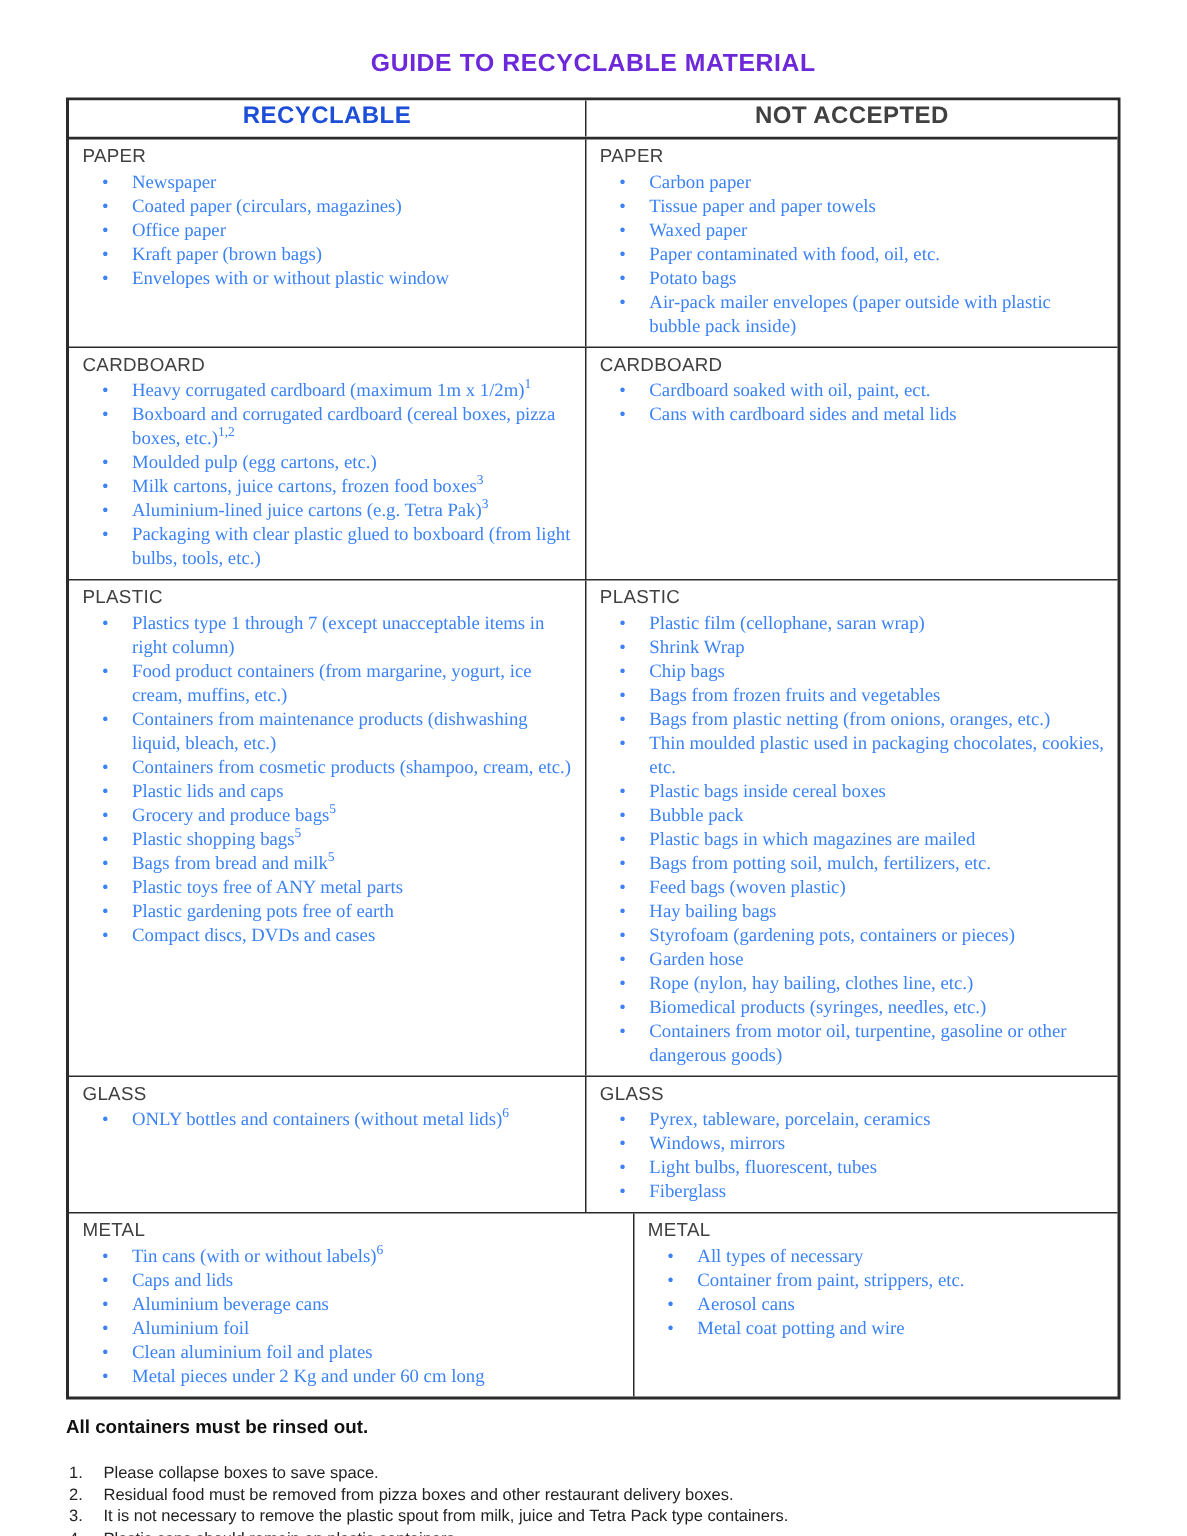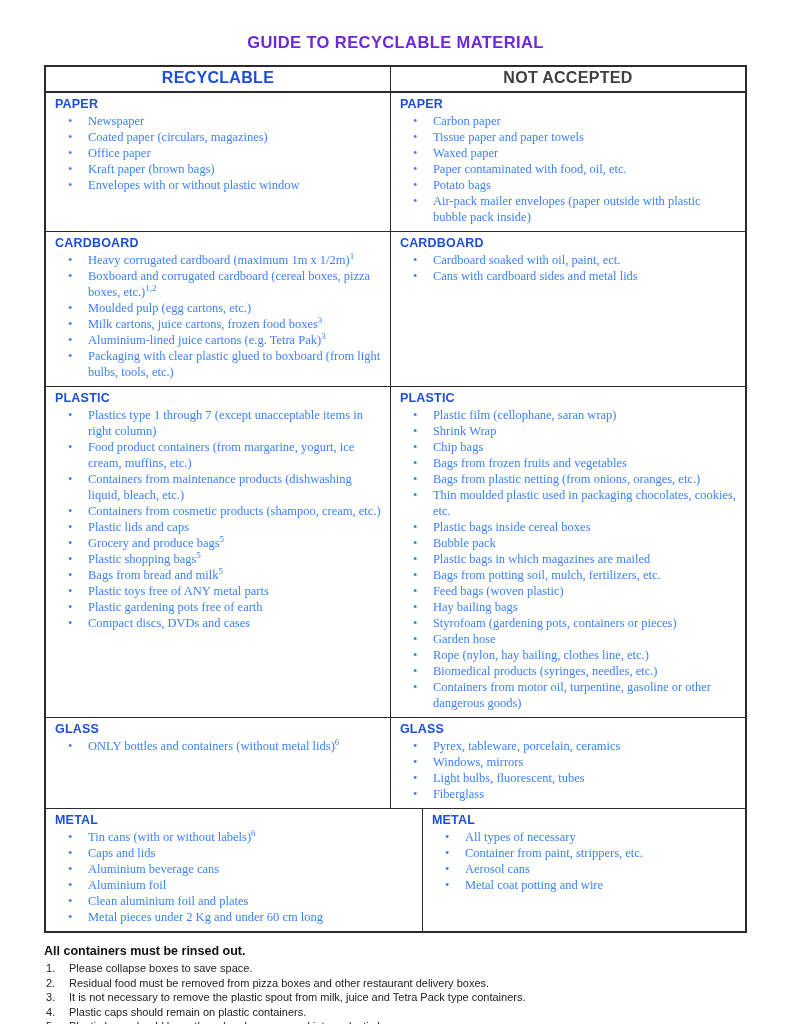--- a/index.html
+++ b/index.html
@@ -18,36 +18,36 @@
   .hrow { border-bottom: 2px solid #2b2b2b; }
   .hcell {
     text-align: center; font-weight: bold; font-size: 16px;
     padding: 2px 0 4px 0; letter-spacing: 0.3px; background: #fff;
   }
   .hcell + .hcell { border-left: 1.5px solid #2b2b2b; }
   .brow { border-bottom: 1.5px solid #2b2b2b; }
   .brow:last-child { border-bottom: none; gap: 32px; }
   .cell { padding: 4px 8px 6px 9px; box-sizing: border-box; }
   .cell + .cell { border-left: 1.5px solid #2b2b2b; }
-  .cat { font-weight: bold; font-size: 12.5px; letter-spacing: 0.2px; color: #1d4ed8; }
+  .cat { font-weight: normal; font-size: 12.5px; letter-spacing: 0.2px; color: #404040; }
   .cell ul {
     list-style: none; margin: 2px 0 0 0; padding: 0;
     font-family: "Liberation Serif", serif; font-size: 12.5px;
     line-height: 16px; color: #3b82f6;
   }
   .cell li { position: relative; padding-left: 33px; }
   .cell li::before { content: "\2022"; position: absolute; left: 13px; top: 0; }
   sup { font-size: 9px; line-height: 0; vertical-align: super; }
   .row-paper    { min-height: 119px; }
   .row-cardboard{ min-height: 142px; }
   .row-plastic  { min-height: 302px; }
   .row-glass    { min-height: 81px; }
   .row-metal    { min-height: 115px; }
   .notes { margin-top: 11px; }
-  .notes-heading { font-weight: bold; font-size: 12.5px; margin-bottom: 3px; color: #111; }
+  .notes-heading { font-weight: bold; font-size: 12.5px; margin-bottom: 17px; color: #111; }
   .notes ol {
     list-style: none; margin: 0; padding: 0; counter-reset: note;
     font-size: 11px; line-height: 14.6px; color: #222;
   }
   .notes ol li { counter-increment: note; position: relative; padding-left: 25px; }
   .notes ol li::before { content: counter(note) "."; position: absolute; left: 2px; }
 </style>
 </head>
 <body>
 

